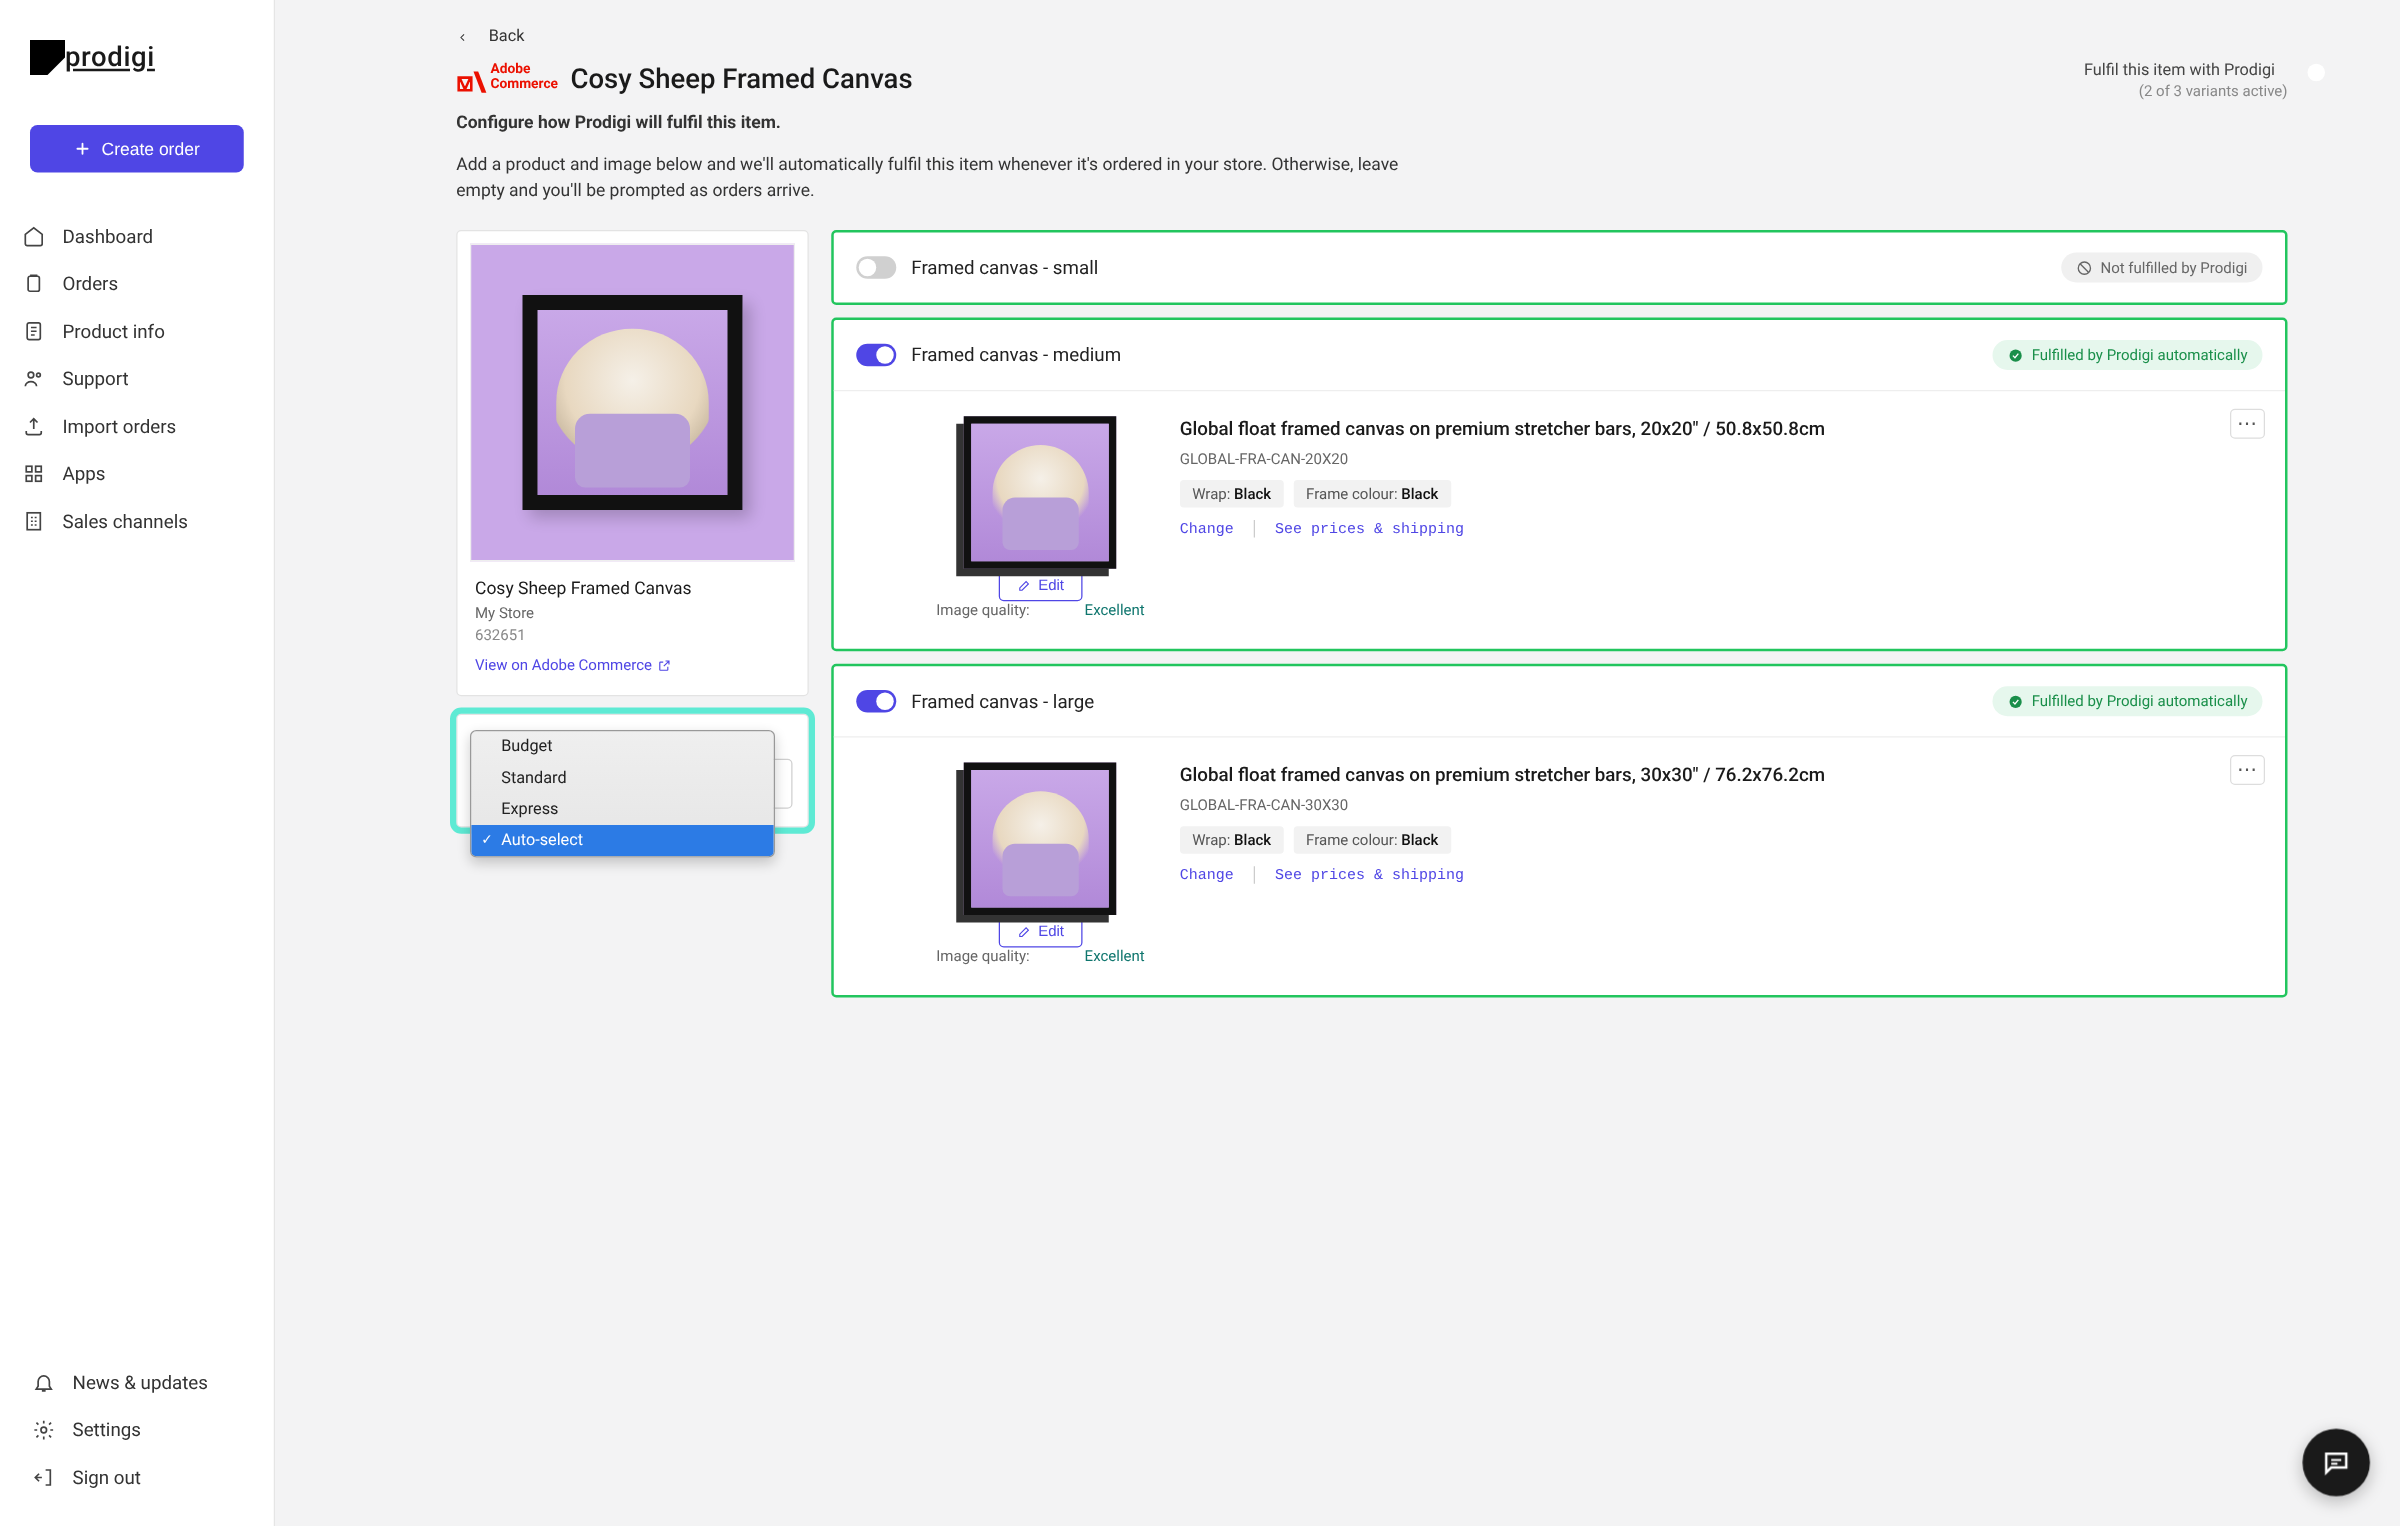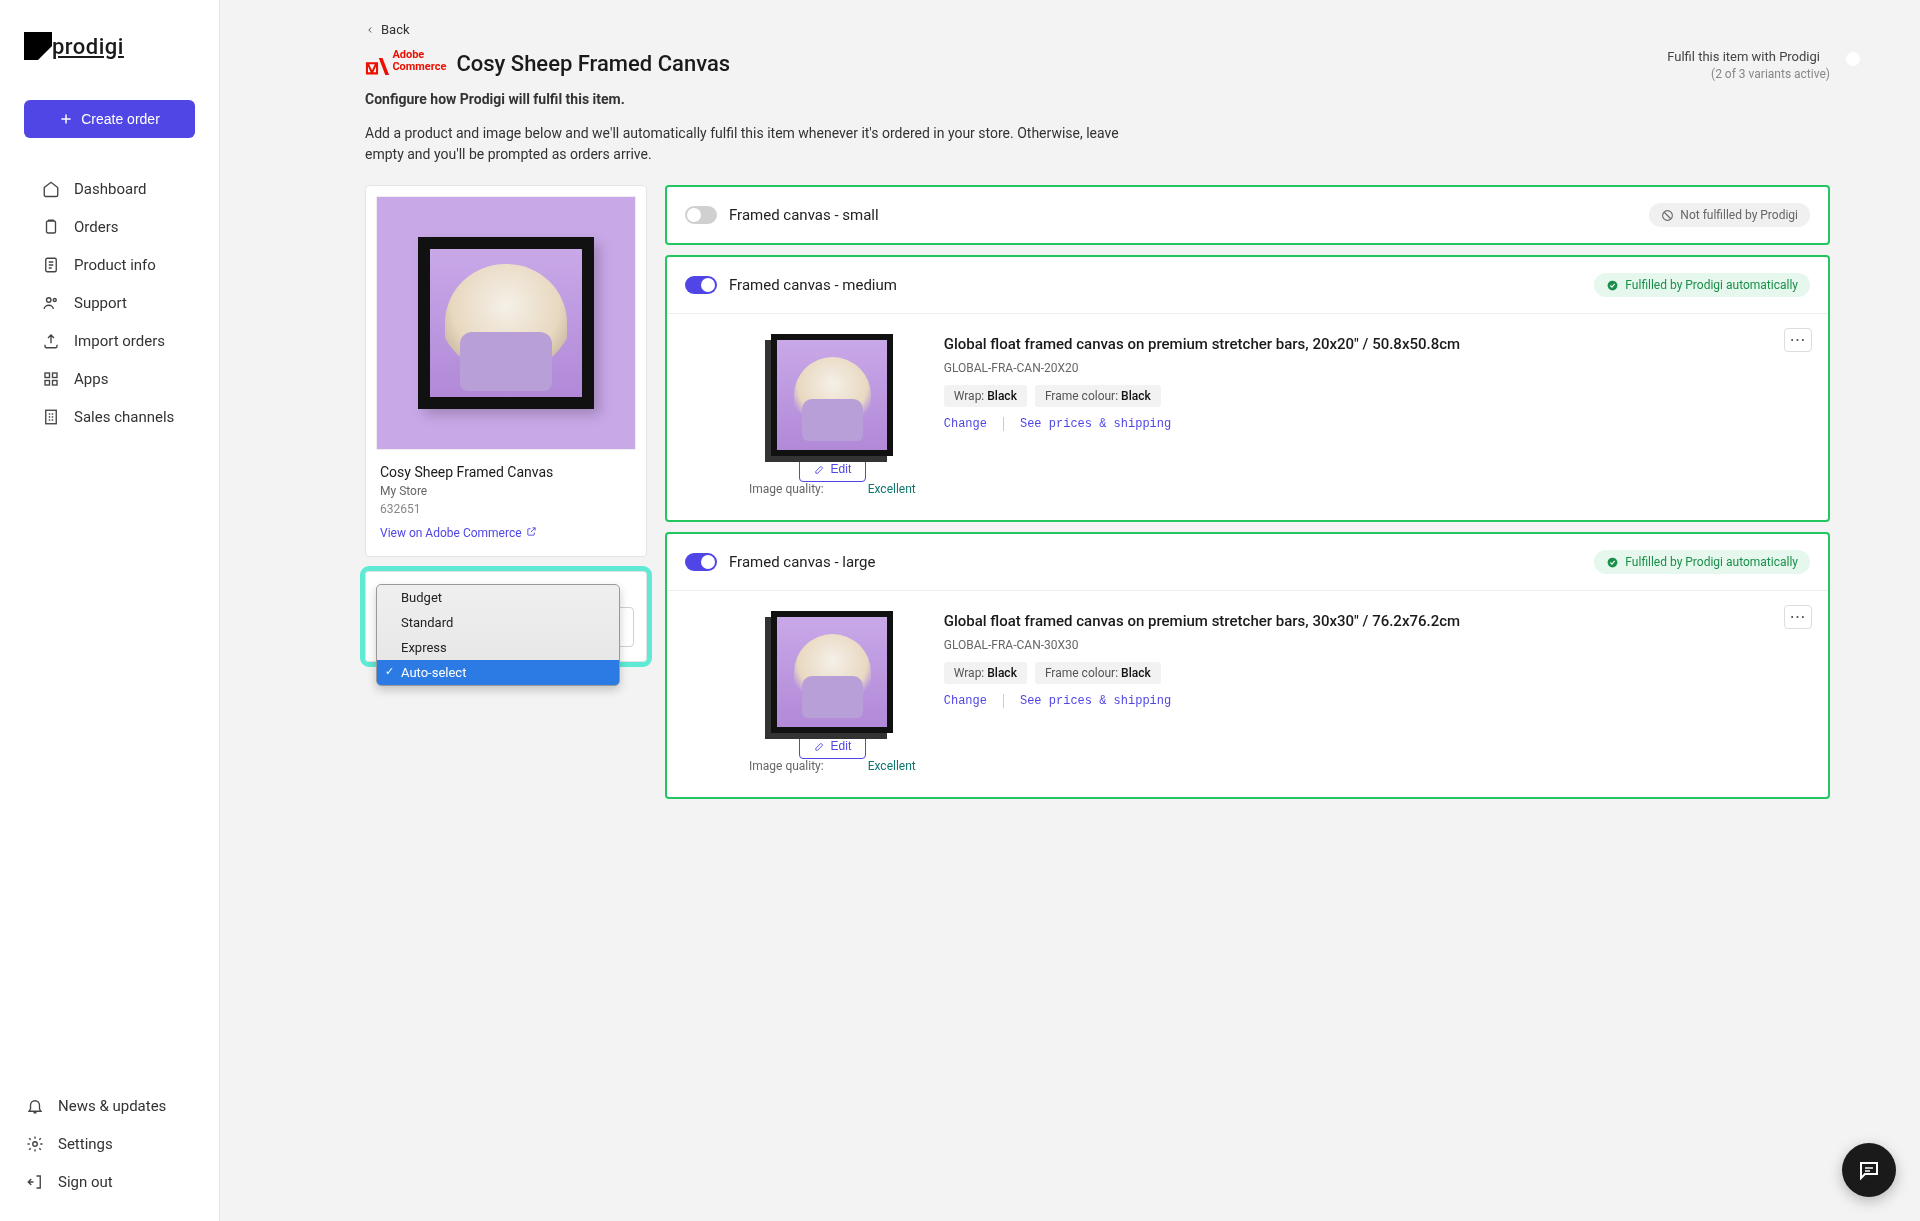--- a/index.html
+++ b/index.html
@@ -8,28 +8,28 @@
 .app { display: flex; height: 100%; }
 .sidebar { width: 220px; background: #fff; border-right: 1px solid #e5e5e5; display: flex; flex-direction: column; padding: 24px 0 16px; }
 .logo-wrap { padding: 8px 24px 24px; display: flex; align-items: center; gap: 0; text-decoration: underline; }
 .logo-icon { width: 28px; height: 28px; background: linear-gradient(135deg,#000 0%,#000 100%); position: relative; }
 .logo-icon::after { content:""; position:absolute; width:0; height:0; border-left:14px solid transparent; border-bottom:14px solid #fff; right:0; bottom:0; }
 .logo-text { font-size: 22px; font-weight: 500; letter-spacing: 0.5px; }
 
 .create-btn { margin: 16px 24px 24px; background:#4f46e5; color:#fff; border:none; border-radius:6px; padding:11px 18px; font-size:14px; font-weight:500; cursor:pointer; display:flex; align-items:center; gap:8px; justify-content:center; }
 .create-btn svg { width:14px; height:14px; }
 
-.nav-list { flex:1; padding: 8px 24px; text-align: center; }
+.nav-list { flex:1; padding: 8px 0; text-align: center; }
 .nav-item { display:flex; align-items:center; gap:14px; padding: 10px 18px; color:#333; cursor:pointer; border-radius:6px; font-size:15px; }
 .nav-item svg { width:18px; height:18px; stroke:#444; fill:none; stroke-width:1.8; }
 
 .nav-bottom { padding: 8px 8px 4px; }
 
 .main { flex:1; padding: 22px 90px 40px 145px; overflow-y:auto; position:relative; }
-.back { display:flex; align-items:center; gap:6px; color:#333; font-size:13px; cursor:pointer; margin-bottom:12px; }
+.back { display:flex; align-items:center; gap:16px; color:#333; font-size:13px; cursor:pointer; margin-bottom:12px; }
 .back svg { width:10px; height:10px; stroke:#333; fill:none; stroke-width:2; }
 
 .header-row { display:flex; justify-content:space-between; align-items:flex-start; }
 .title-wrap { display:flex; align-items:center; gap:10px; }
 .adobe-logo { color:#eb1000; font-weight:700; font-size:11px; line-height:1; }
 .adobe-logo .a { font-size:22px; display:inline-block; vertical-align:middle; margin-right:4px; font-weight:900; }
 .page-title { font-size:22px; font-weight:500; }
 
 .fulfil-box { text-align:right; font-size:13px; color:#444; }
 .fulfil-box .toggle { margin-left:10px; vertical-align:middle; }
@@ -41,21 +41,21 @@
 .content-row { display:flex; gap:18px; margin-top:20px; align-items:flex-start; }
 .left-col { width:282px; }
 .card { background:#fff; border:1px solid #e3e3e3; border-radius:4px; padding:10px 10px 16px; }
 .product-img { width:100%; height:254px; background:#c9a8e8; display:flex; align-items:center; justify-content:center; position:relative; border:1px solid #eee; }
 .sheep-frame { width:68%; height:68%; border:12px solid #111; background:linear-gradient(180deg,#c9a8e8 0%, #b189d8 100%); display:flex; align-items:center; justify-content:center; box-shadow:6px 6px 12px rgba(0,0,0,0.2); }
 .sheep { width:80%; height:80%; border-radius:50% 50% 40% 40%; background:radial-gradient(circle at 50% 35%, #f5f0e8 0%, #e8d8c0 55%, #d0c0a8 70%, transparent 71%); position:relative; }
 .sheep::after { content:""; position:absolute; bottom:-8%; left:12%; width:76%; height:50%; background:#b89fd8; border-radius:12px 12px 8px 8px; }
 .product-name { font-size:14px; margin-top:14px; padding:0 4px; }
 .store-name { font-size:12px; color:#666; margin-top:4px; padding:0 4px; }
 .sku { font-size:12px; color:#888; margin-top:4px; padding:0 4px; }
-.view-link { font-size:12px; color:#4f46e5; margin-top:10px; padding:0 4px; display:inline-flex; gap:4px; cursor:pointer; }
+.view-link { font-size:12px; color:#4f46e5; margin-top:10px; padding:0 4px; display:inline-flex; align-items:center; gap:4px; cursor:pointer; }
 .view-link svg { width:11px; height:11px; stroke:#4f46e5; fill:none; stroke-width:2; }
 
 .shipping-card { background:#fff; border:1px solid #e3e3e3; border-radius:4px; margin-top:14px; padding:10px 12px 14px; position:relative; outline:5px solid #5eead4; outline-offset:0; }
 .shipping-label { font-size:13px; color:#555; padding:4px 2px 6px; visibility:hidden; }
 .ship-select { width:100%; border:1px solid #d0d0d0; border-radius:4px; padding:8px 10px; font-size:13px; color:#333; background:#fff; position:relative; height:40px; }
 
 .dropdown { position:absolute; top:12px; left:10px; right:26px; background:linear-gradient(180deg,#efefef,#e5e5e5); border:1px solid #999; border-radius:5px; box-shadow:0 4px 10px rgba(0,0,0,0.2); overflow:hidden; z-index:10; }
 .dropdown-item { padding:5px 14px 5px 24px; font-size:13px; color:#222; cursor:pointer; position:relative; }
 .dropdown-item.selected { background:#2c7be5; color:#fff; }
 .dropdown-item.selected::before { content:"✓"; position:absolute; left:8px; font-size:11px; }

